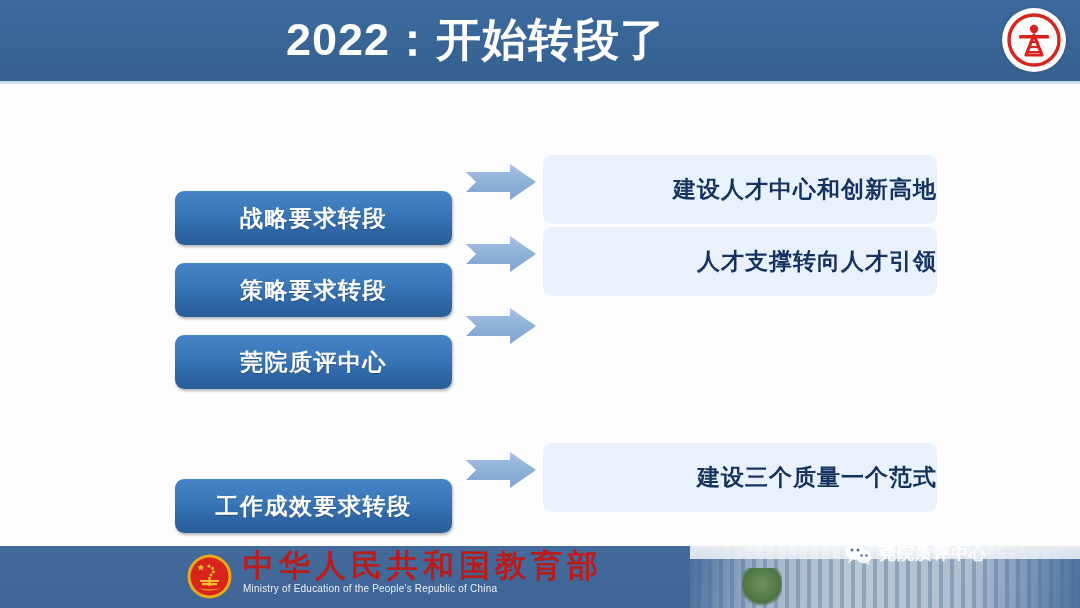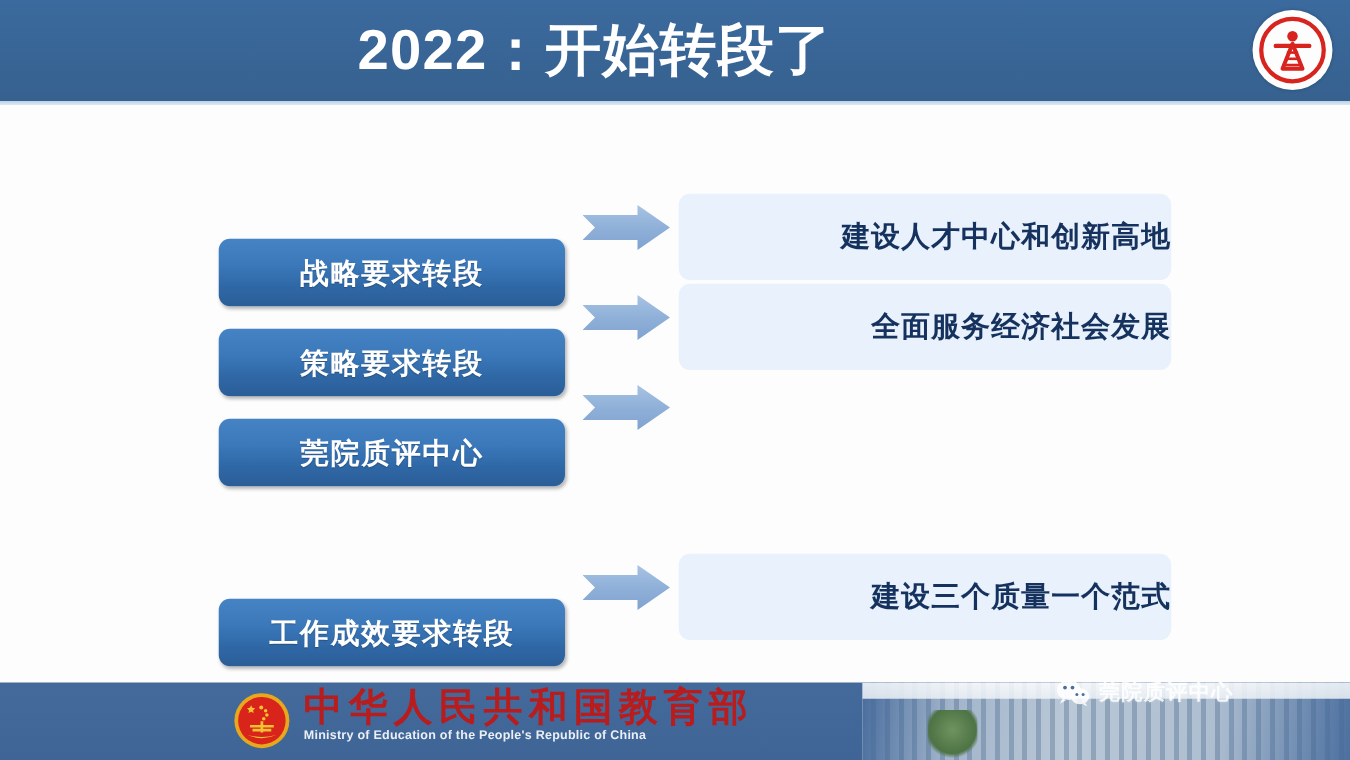--- a/index.html
+++ b/index.html
@@ -165,21 +165,21 @@
     font-size: 31px;
     font-weight: bold;
     letter-spacing: 5px;
     font-family: "Liberation Serif", "DejaVu Serif", serif;
     line-height: 33px;
     white-space: nowrap;
   }
   #moe-en {
     color: #eaf0f6;
     font-size: 10px;
-    font-weight: bold;
+    font-weight: normal;
     letter-spacing: 0.2px;
     line-height: 14px;
     white-space: nowrap;
   }
   #watermark {
     position: absolute;
     left: 845px; top: 542px;
     display: flex;
     align-items: center;
     gap: 7px;
@@ -244,21 +244,21 @@
     <div class="row" style="top:143px">
       <div class="left-box">
         <span class="left-box-label">策略要求转段</span>
       </div>
       <div class="arrow">
         <svg width="70" height="36" viewBox="0 0 70 36">
           <path d="M0 8 L10 18 L0 28 L44 28 L44 36 L70 18 L44 0 L44 8 Z" fill="url(#ag1)"></path>
         </svg>
       </div>
       <div class="right-box">
-        <span class="right-box-label">全面服务经济社会发展</span>
+        <span class="right-box-label">人才支撑转向人才引领</span>
       </div>
     </div>
 
     <div class="row" style="top:215px">
       <div class="left-box">
         <span class="left-box-label">莞院质评中心</span>
       </div>
       <div class="arrow">
         <svg width="70" height="36" viewBox="0 0 70 36">
           <path d="M0 8 L10 18 L0 28 L44 28 L44 36 L70 18 L44 0 L44 8 Z" fill="url(#ag1)"></path>

